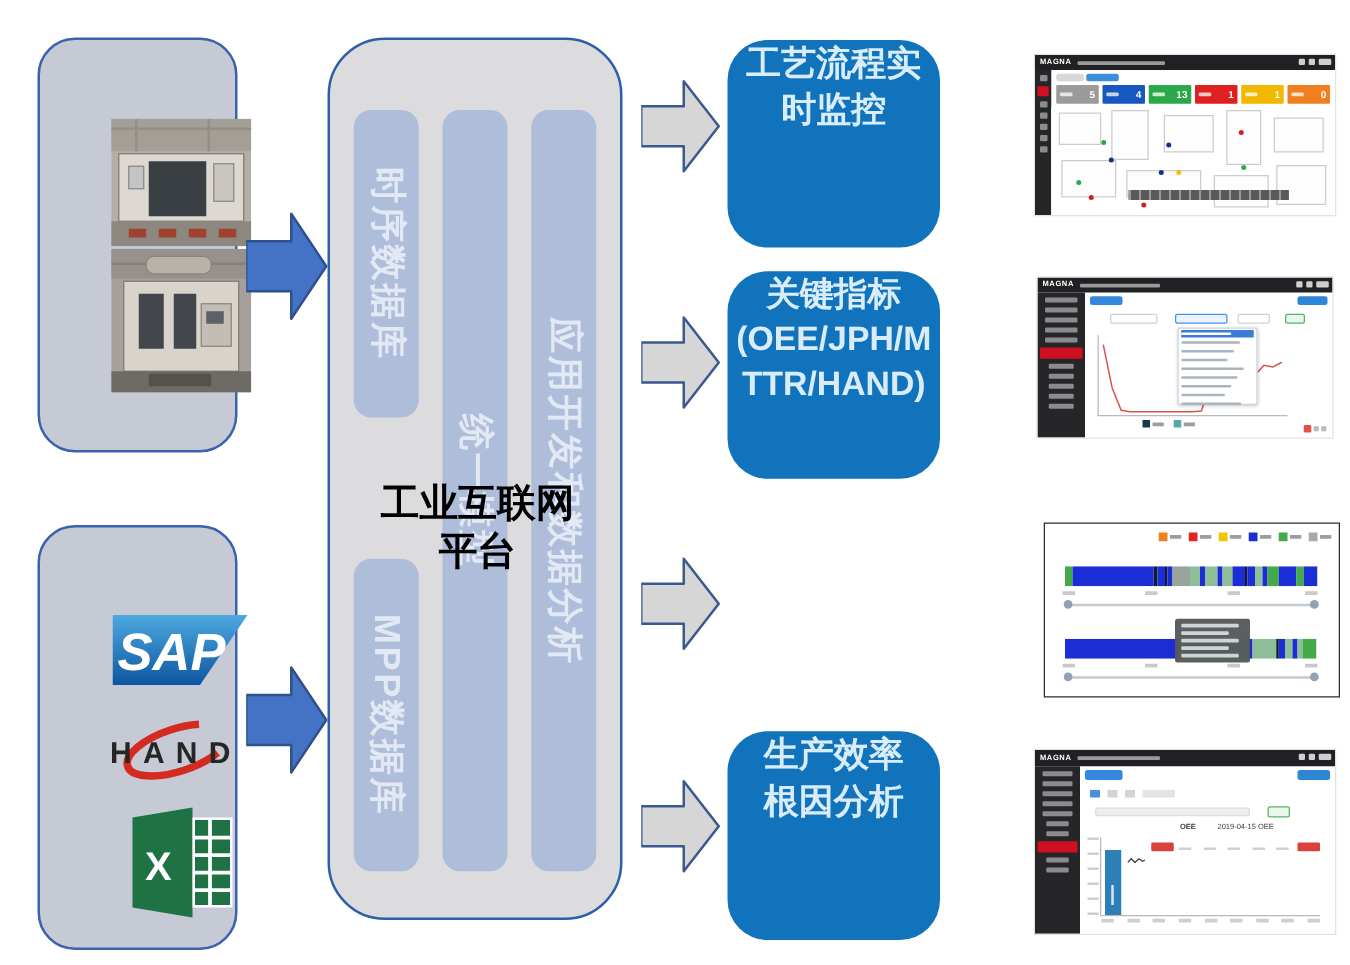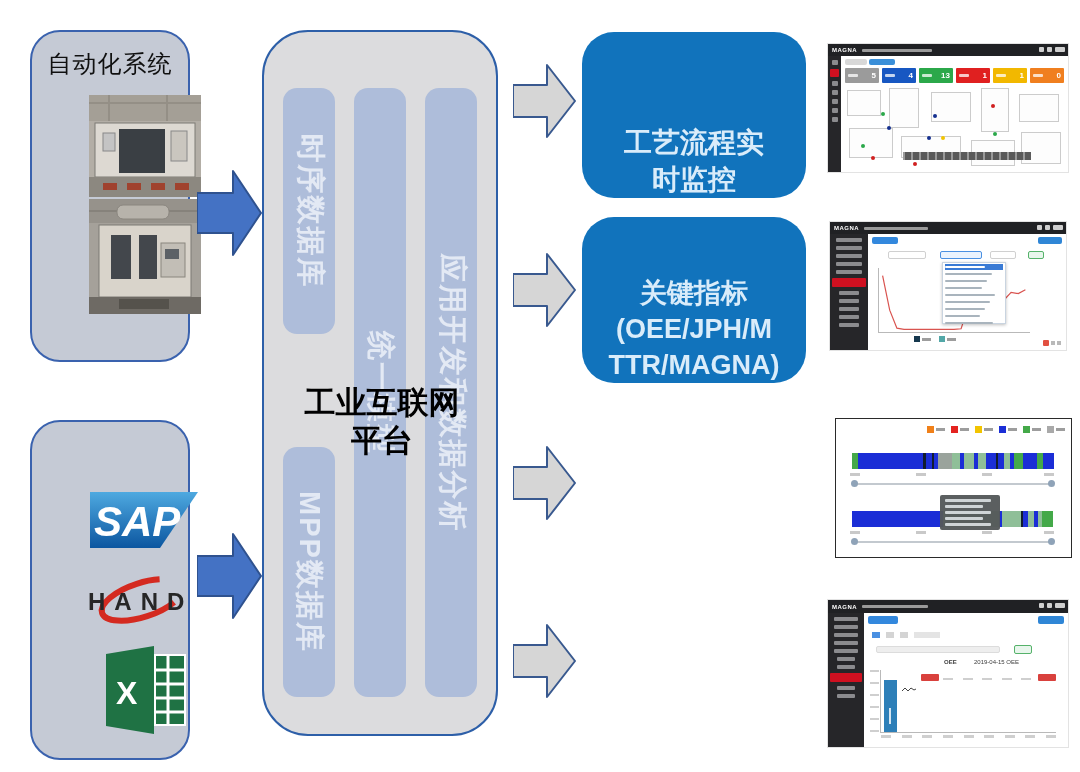--- a/index.html
+++ b/index.html
@@ -17,21 +17,21 @@
   
   .platform{position:absolute;left:262px;top:30px;width:236px;height:706px;background:#dcdcde;border:2.5px solid #2d5fa8;border-radius:46px;}
   .pillar{position:absolute;width:52px;background:#aebdda;border-radius:14px;display:flex;align-items:center;justify-content:center;z-index:1;}
   .vtext{transform:rotate(90deg);white-space:nowrap;font-size:29px;font-weight:600;color:#e3e9f4;letter-spacing:2px;}
   .platform-title{position:absolute;left:8px;top:352px;width:220px;z-index:2;text-align:center;font-size:31px;line-height:38px;font-weight:600;color:#000;white-space:pre-line;}
 
   
   .gray-arrow{position:absolute;left:513px;width:64px;height:80px;}
 
   
-  .out-box{position:absolute;left:582px;width:224px;background:#1173bc;border-radius:32px;display:flex;align-items:flex-end;justify-content:center;}
+  .out-box{position:absolute;left:582px;width:170px;background:#1173bc;border-radius:32px;display:flex;align-items:flex-start;justify-content:center;}
   .out-label{text-align:center;font-size:28px;line-height:37px;font-weight:600;color:#d9ecfa;white-space:pre-line;}
 
   
   .thumb{position:absolute;background:#fff;box-shadow:0 0 0 1px #e3e3e3;overflow:hidden;}
   .dash-header{position:absolute;left:0;top:0;right:0;height:12px;background:#202124;display:flex;align-items:center;}
   .brand{color:#fff;font-size:6px;font-weight:700;margin-left:4px;letter-spacing:.5px;}
   .hd-bar{height:3px;background:#9a9a9a;border-radius:1px;margin-left:5px;}
   .hd-icons{position:absolute;right:3px;top:3px;display:flex;gap:3px;}
   .hd-icons i{display:block;width:5px;height:5px;background:#cfcfcf;border-radius:1px;}
   .side{position:absolute;left:0;top:12px;bottom:0;background:#262629;}
@@ -64,21 +64,20 @@
   .tooltip i{display:block;height:3px;background:#cfd4d6;border-radius:1px;}
   .watermark{position:absolute;left:826px;top:714px;width:250px;font-size:30px;font-weight:700;color:#fff;letter-spacing:0px;white-space:nowrap;
     -webkit-text-stroke:2px #000;text-shadow:2px 2px 0 #000,-2px -2px 0 #000,2px -2px 0 #000,-2px 2px 0 #000;z-index:9;}
 </style>
 </head>
 <body>
 
 <div class="stage">
 
   <div class="src-panel" style="left:30px;top:30px;width:160px;height:332px;">
-    <div class="src-title" style="margin-top:16px;">自动化系统</div>
     <svg class="photo" style="top:63px;height:102px;" viewBox="0 0 112 102">
       <rect width="112" height="102" fill="#b3aea6"></rect>
       <rect y="0" width="112" height="26" fill="#a49f96"></rect>
       <line x1="0" y1="8" x2="112" y2="8" stroke="#948f86" stroke-width="2"></line>
       <line x1="20" y1="0" x2="20" y2="26" stroke="#948f86" stroke-width="2"></line>
       <line x1="78" y1="0" x2="78" y2="26" stroke="#948f86" stroke-width="2"></line>
       <rect x="6" y="28" width="100" height="54" fill="#ddd9d2" stroke="#7d7a74"></rect>
       <rect x="30" y="34" width="46" height="44" fill="#3a3f44"></rect>
       <rect x="14" y="38" width="12" height="18" fill="#c4c4c4" stroke="#888"></rect>
       <rect x="82" y="36" width="16" height="30" fill="#cac6bf" stroke="#888"></rect>
@@ -170,21 +169,25 @@
     <polygon points="0,24 34,24 34,4 62,40 34,76 34,56 0,56" fill="#d6d6d6" stroke="#39598f" stroke-width="2" stroke-linejoin="round"></polygon>
   </svg>
 
   <div class="out-box" style="top:32px;height:166px;">
     <div class="out-label">工艺流程实
 时监控</div>
   </div>
   <div class="out-box" style="top:217px;height:166px;">
     <div class="out-label" style="font-size:27px;line-height:36px;">关键指标
 (OEE/JPH/M
-TTR/MAGNA)</div>
+TTR/HAND)</div>
+  </div>
+  <div class="out-box" style="top:585px;height:167px;">
+    <div class="out-label">生产效率
+根因分析</div>
   </div>
 
   <div class="thumb" style="left:828px;top:44px;width:240px;height:128px;">
     <div class="dash-header">
       <span class="brand">MAGNA</span>
       <i class="hd-bar" style="width:70px;"></i>
       <div class="hd-icons">
           <i></i>
           <i></i>
           <i style="width:10px;"></i>

